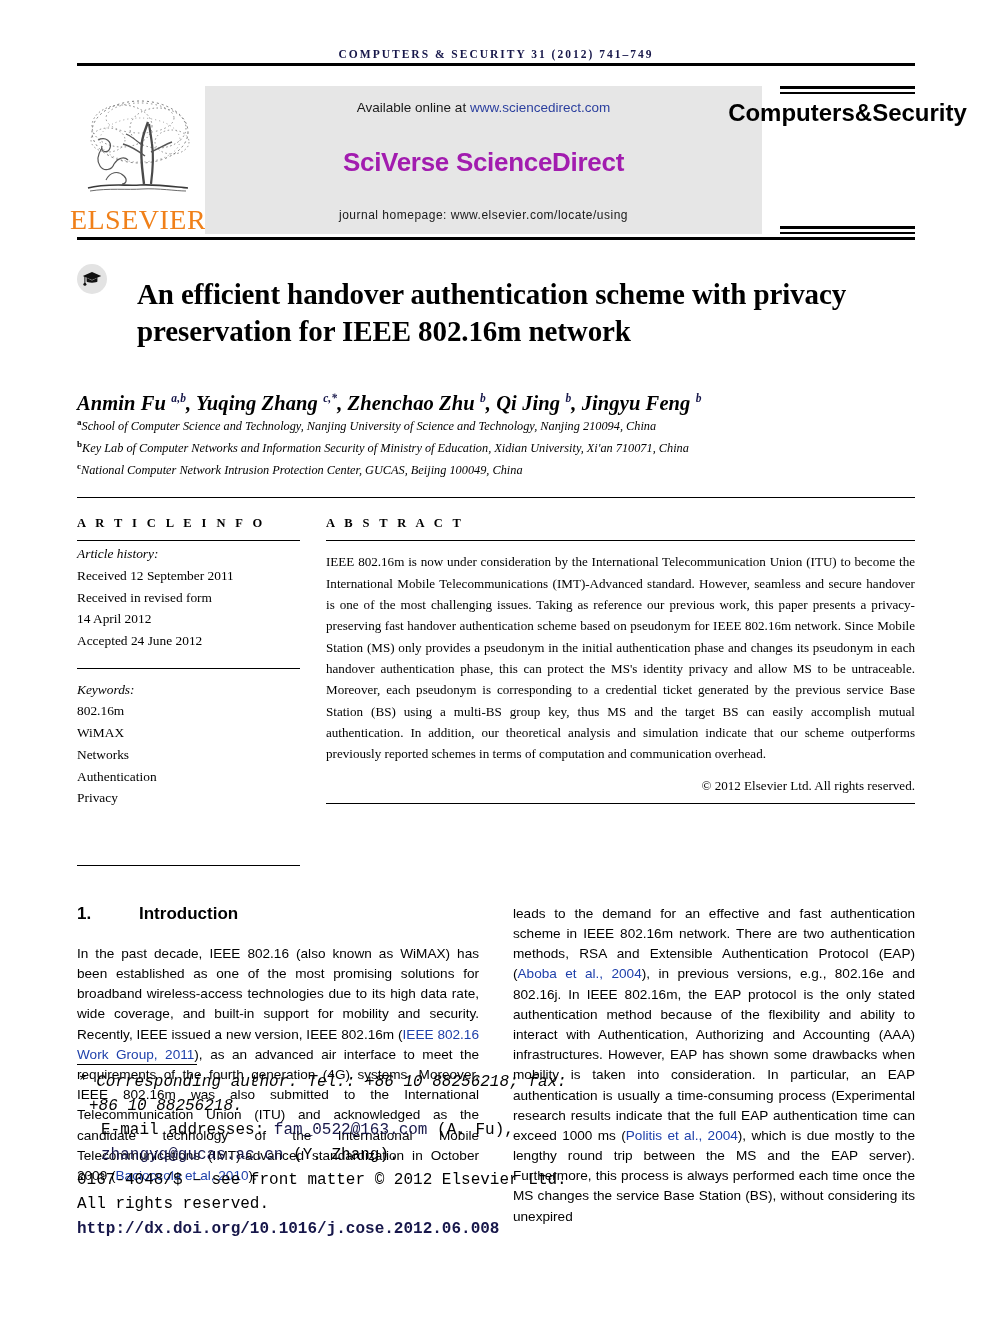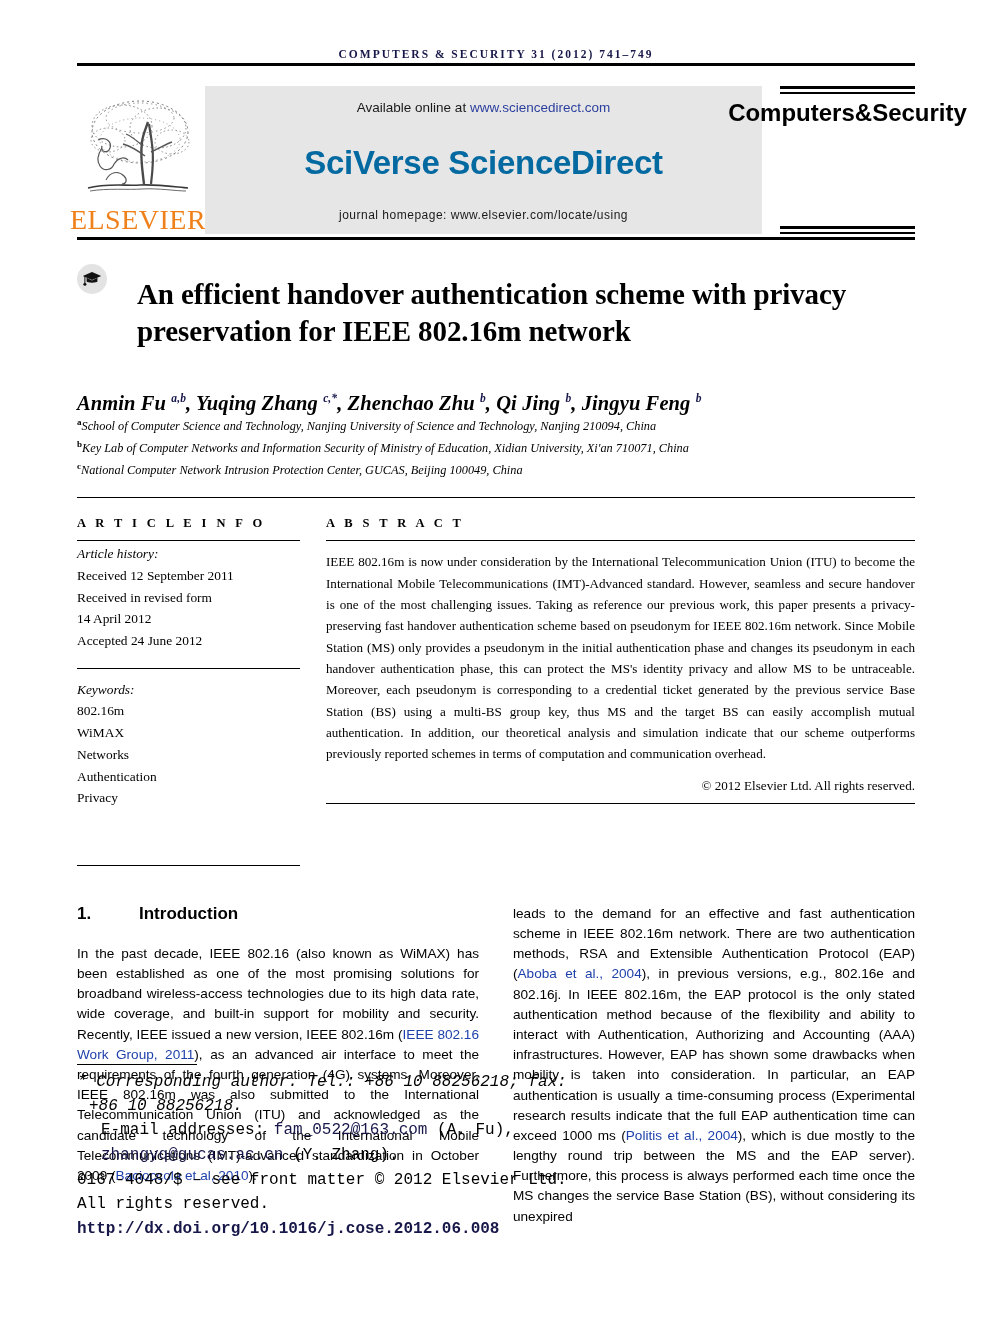--- a/index.html
+++ b/index.html
@@ -74,22 +74,22 @@
   }
   .sd-avail {
     font-family: "Liberation Sans", sans-serif;
     font-size: 13.5px;
     color: #1a1a1a;
   }
   .sd-avail .sd-url { color: #2b3f9e; }
   .sd-title {
     font-family: "Liberation Sans", sans-serif;
     font-weight: bold;
-    font-size: 33px;
-    color: #0369a1;
+    font-size: 26px;
+    color: #a21caf;
     letter-spacing: -0.3px;
     margin-top: 2px;
   }
   .sd-homepage {
     font-family: "Liberation Sans", sans-serif;
     font-size: 12px;
     color: #1a1a1a;
     letter-spacing: 0.5px;
   }
   .journal-box {

